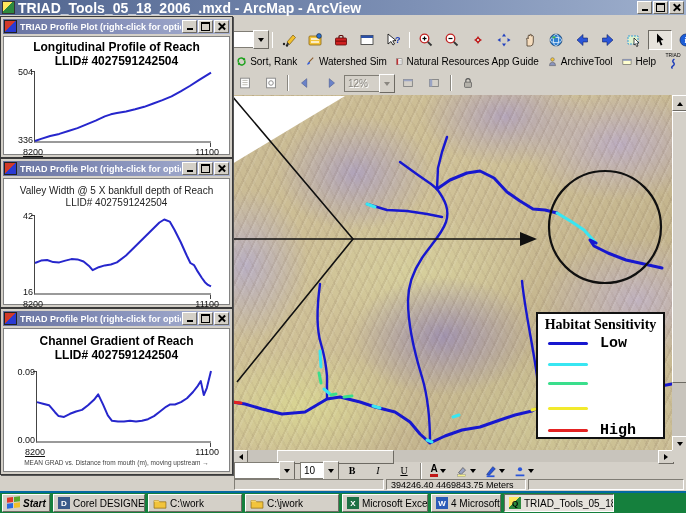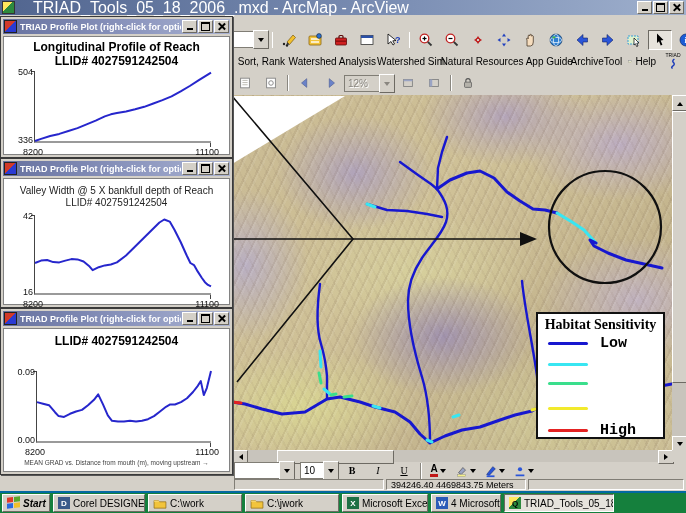--- a/index.html
+++ b/index.html
@@ -4,21 +4,21 @@
 <style>
   html,body{margin:0;padding:0;background:#777;}
   #app{position:relative;width:686px;height:513px;background:#d4d0c8;overflow:hidden;
        font-family:"Liberation Sans","DejaVu Sans",sans-serif;font-size:10px;color:#000;}
   .abs{position:absolute;}
   
   .raised{border-top:1px solid #fff;border-left:1px solid #fff;border-right:1px solid #6d6a63;border-bottom:1px solid #6d6a63;background:#d4d0c8;}
   .pressed{border-top:1px solid #6d6a63;border-left:1px solid #6d6a63;border-right:1px solid #fff;border-bottom:1px solid #fff;background:#e6e3dc;}
   
   .titlebar{left:0;top:0;width:686px;height:15px;background:linear-gradient(90deg,#51658f,#7d90b5 60%,#9fb0cd);display:flex;align-items:center;padding:0 2px;box-sizing:border-box;}
-  .titlebar .ttext{color:#fff;font-weight:normal;font-size:16px;margin-left:18px;white-space:nowrap;overflow:hidden;flex:1;}
+  .titlebar .ttext{color:#fff;font-weight:bold;font-size:14px;margin-left:3px;white-space:nowrap;overflow:hidden;flex:1;}
   .winbtn{width:13px;height:11px;margin-left:1px;display:flex;align-items:center;justify-content:center;}
   .glyph-min{width:6px;height:2px;background:#000;margin-top:5px;}
   .glyph-max{width:7px;height:6px;border:1px solid #000;border-top-width:2px;}
   .glyph-close{position:relative;width:7px;height:7px;}
   .glyph-close::before,.glyph-close::after{content:"";position:absolute;left:3px;top:-1px;width:1.5px;height:9px;background:#000;}
   .glyph-close::before{transform:rotate(45deg);} .glyph-close::after{transform:rotate(-45deg);}
   .appicon{width:11px;height:11px;background:linear-gradient(135deg,#ffe75e 45%,#2d8a3e 45%);border:1px solid #333;}
   
   .tb{position:absolute;background:#d4d0c8;display:flex;align-items:center;}
   .tb1{left:232px;top:29px;width:454px;height:21px;}
@@ -94,21 +94,21 @@
   .ptitle .ptext{color:#fff;font-weight:bold;font-size:9px;margin-left:3px;white-space:nowrap;overflow:hidden;flex:1;}
   .pbody{position:absolute;left:2px;right:2px;top:19px;bottom:2px;background:#fff;border:1px solid #828282;}
   .ctitle{position:absolute;left:0;right:0;text-align:center;font-weight:bold;font-size:12px;line-height:14px;}
   .ctitle.small{font-weight:normal;font-size:10px;line-height:12px;color:#222;}
   .plotwrap{position:absolute;border-left:1px solid #444;border-bottom:2px solid #9a9a9a;}
   .plotwrap::before{content:"";position:absolute;left:-4px;top:0;width:4px;height:1px;background:#444;}
   .plotwrap::after{content:"";position:absolute;right:0;bottom:-6px;width:1px;height:4px;background:#444;}
   .plotwrap svg{position:absolute;inset:0;width:100%;height:100%;overflow:visible;}
   .axlab{position:absolute;font-size:9px;color:#111;}
   .ymax{right:100%;margin-right:2px;top:-4px;padding-left:8px;} .ymin{right:100%;margin-right:2px;bottom:-4px;}
-  .xmin{left:-12px;bottom:-16px;} .xmax{right:-8px;bottom:-16px;}
+  .xmin{left:-12px;bottom:-16px;text-decoration:underline;} .xmax{right:-8px;bottom:-16px;}
   .caption{position:absolute;left:0;right:0;text-align:center;font-size:6.5px;color:#444;}
   .picon{width:11px;height:11px;background:linear-gradient(135deg,#d23a2a 50%,#2a3ad2 50%);border:1px solid #222;}
 </style>
 </head>
 <body>
 
 <div id="app">
 
   <div class="abs titlebar">
     <span class="appicon"></span>
@@ -248,28 +248,20 @@
 
   <div class="tb tb2">
     <span class="tbtn flat txtbtn">
       <svg class="icon16" viewBox="0 0 16 16" style="width:13px;height:13px">
           <path d="M3.5 9 A4.5 4.5 0 0 1 12 6" fill="none" stroke="#18a018" stroke-width="2"></path>
           <polygon points="12.8,2.5 13.5,7 9.5,6" fill="#18a018"></polygon>
           <path d="M12.5 7 A4.5 4.5 0 0 1 4 10" fill="none" stroke="#18a018" stroke-width="2"></path>
           <polygon points="3.2,13.5 2.5,9 6.5,10" fill="#18a018"></polygon>
         </svg>
       <span>Sort, Rank</span>
-      </span>
-    <span class="tbtn flat txtbtn">
-      <svg class="icon16" viewBox="0 0 16 16" style="width:13px;height:13px">
-          <circle cx="8" cy="8" r="6" fill="#2f9fd0" stroke="#114" stroke-width=".8"></circle>
-          <path d="M3.5 6 Q6 4 8.5 6 Q7 8 4.5 7.5 Z" fill="#3fae4f"></path>
-          <path d="M8 9 Q11 8 12.5 10 Q10.5 12.5 8.5 11.5 Z" fill="#3fae4f"></path>
-        </svg>
-      <span>Watershed Analysis</span>
       </span>
     <span class="tbtn flat txtbtn">
       <svg class="icon16" viewBox="0 0 16 16" style="width:13px;height:13px">
           <line x1="12.5" y1="2" x2="6" y2="9" stroke="#8a5a2a" stroke-width="1.6"></line>
           <path d="M6.5 8.5 Q4 9.5 3 13 Q6.5 12.5 7.8 10.2 Z" fill="#2a55d8"></path>
         </svg>
       <span>Watershed Sim</span>
       </span>
     <span class="tbtn flat txtbtn">
       <svg class="icon16" viewBox="0 0 16 16" style="width:13px;height:13px">
@@ -594,20 +586,21 @@
         </span>
       <span class="winbtn raised">
           <span class="glyph-max"></span>
         </span>
       <span class="winbtn raised">
           <span class="glyph-close"></span>
         </span>
     </div>
     <div class="pbody">
       <div class="ctitle" style="top:5px">
+        <div>Channel Gradient of Reach</div>
           <div>LLID# 4027591242504</div>
       </div>
       <div class="plotwrap" style="left:32px;top:42px;width:174px;height:70px;">
         <span class="axlab ymax">0.09</span>
         <span class="axlab ymin">0.00</span>
         <span class="axlab xmin">8200</span>
         <span class="axlab xmax">11100</span>
         <svg viewBox="0 0 100 100" preserveAspectRatio="none">
           <polyline class="series" fill="none" stroke-width="2" vector-effect="non-scaling-stroke" stroke-linejoin="round" stroke="#2626cc" points="0.00,44.44 3.45,46.67 6.90,48.89 10.34,58.89 12.41,64.44 15.52,65.56 18.97,61.11 22.41,57.78 25.86,55.56 29.31,48.89 32.76,41.11 35.17,33.33 37.93,47.78 40.69,63.33 43.10,71.11 46.55,72.22 50.00,72.22 53.45,71.11 56.90,72.22 60.34,71.11 63.79,68.89 67.24,64.44 70.69,57.78 74.14,51.11 76.55,47.78 79.31,47.78 82.76,44.44 86.21,38.89 89.66,30.00 92.41,21.11 94.14,14.44 95.86,34.44 97.59,24.44 100.00,0.00"></polyline>
         </svg>

